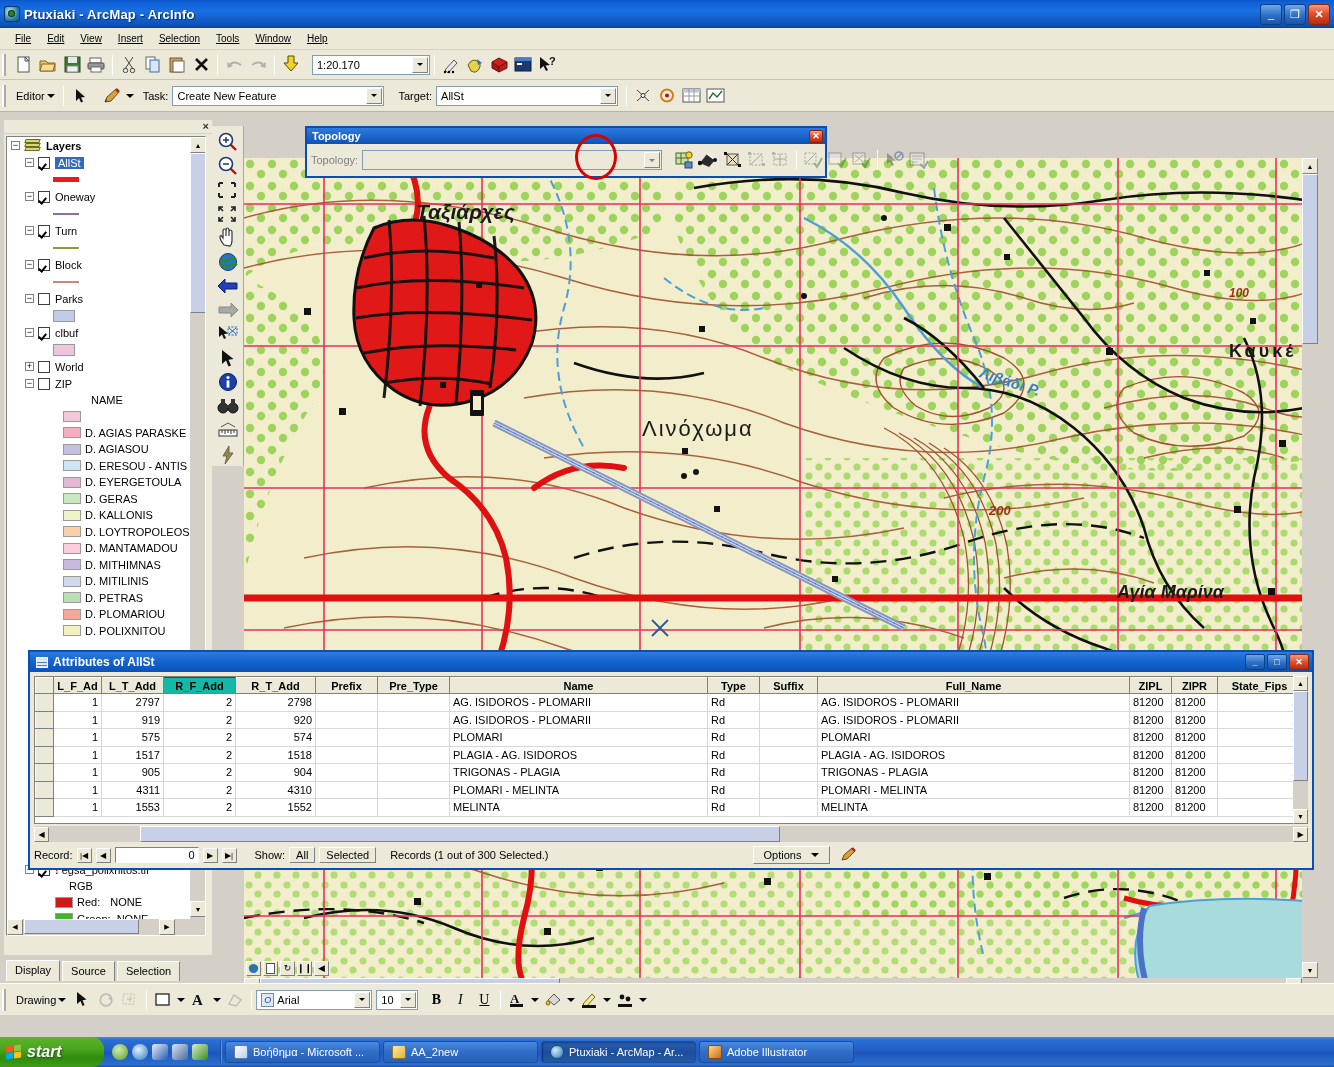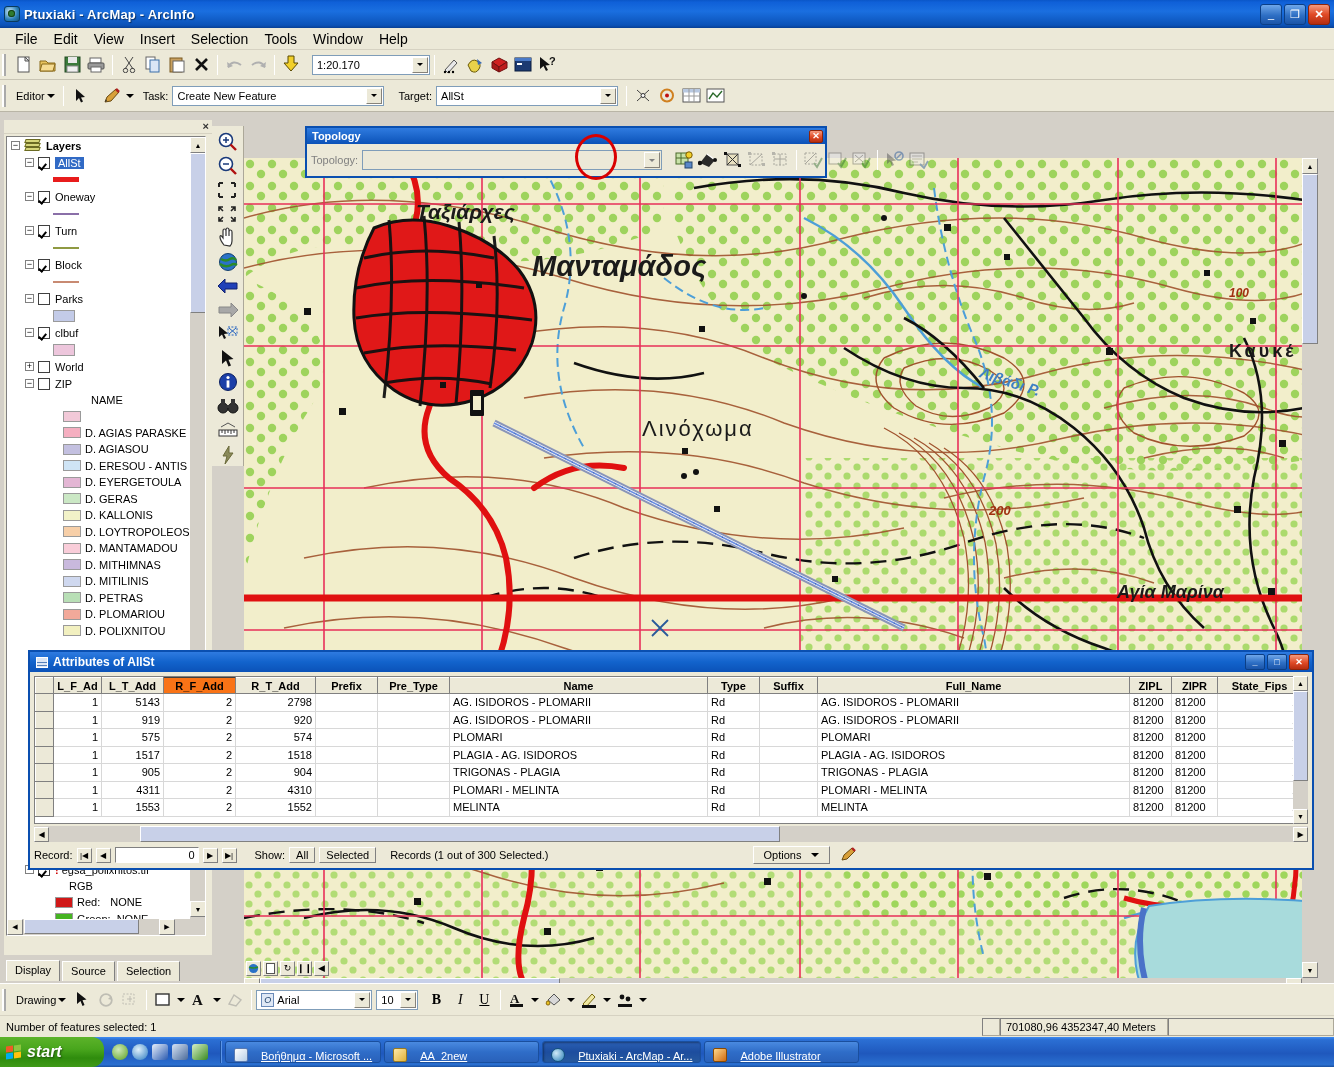--- a/index.html
+++ b/index.html
@@ -38,21 +38,21 @@
     font-family: "Liberation Sans", sans-serif;
   }
   .win-btn.close { background: linear-gradient(to bottom, #f49a7e, #e04a26 50%, #b52d10); border-color: #8e2409; font-weight: bold; }
 
   
   .menubar {
     position: absolute; left: 0; top: 28px; width: 1334px; height: 22px;
     background: #ece9d8; border-bottom: 1px solid #d6d2c2;
     display: flex; align-items: center; padding-left: 8px; gap: 2px;
   }
-  .menubar .mi { padding: 2px 7px; font-size: 14px; color: #000; }
+  .menubar .mi { padding: 2px 7px; font-size: 10px; color: #000; text-decoration: underline; }
 
   
   .toolbar {
     position: absolute; left: 0; width: 1334px; background: #ece9d8;
     display: flex; align-items: center; border-bottom: 1px solid #c8c4b4;
   }
   #toolbar-standard { top: 50px; height: 30px; }
   #toolbar-editor  { top: 80px; height: 32px; border-bottom: 1px solid #b9b5a6; }
   .grip { width: 7px; height: 22px; margin: 0 3px 0 2px; flex:none;
     background: linear-gradient(to right, #fff 0 1px, #aaa 1px 3px, transparent 3px); border-left:1px solid #fff; }
@@ -167,21 +167,21 @@
   #attrwin .aw-btn { width:20px;height:16px;border:1px solid #0b3f86;border-radius:2px;color:#fff;font-size:9px;
     background: linear-gradient(to bottom, #6fa7ea, #2e6fc4 55%, #1a54a8); display:flex;align-items:center;justify-content:center;}
   #attrwin .aw-btn.close{background: linear-gradient(to bottom, #f49a7e, #e04a26 55%, #b52d10);border-color:#8e2409;font-weight:bold;}
   #attrgrid { position:absolute; left:4px; top:24px; width:1274px; height:148px; background:#fff;
     border:1px solid #808080; overflow:hidden; }
   table.attr { border-collapse: collapse; font-size:11px; table-layout:fixed; width: 1258px; }
   table.attr th {
     background:#ece9d8; border:1px solid #fff; border-right-color:#808080; border-bottom-color:#808080;
     font-size:11px; font-weight:bold; height:16px; padding:0 3px; white-space:nowrap;
   }
-  table.attr th.sel { border:1px solid #808080; border-top-color:#404040; border-left-color:#404040; background:#f97316;}
+  table.attr th.sel { border:1px solid #808080; border-top-color:#404040; border-left-color:#404040; background:#14b8a6;}
   table.attr td { border-right:1px solid #d8d8d8; border-bottom:1px solid #d8d8d8; height:17.5px; padding:0 3px;
     white-space:nowrap; overflow:hidden; }
   table.attr td.num { text-align:right; }
   table.attr td.rowhdr { background:#ece9d8; border:1px solid #fff;border-right-color:#808080;border-bottom-color:#808080; }
   .attr-vsb { position:absolute; right:4px; top:24px; width:15px; height:148px; background:#d4d0c8; }
   #attr-hsb { position:absolute; left:4px; top:174px; width:1274px; height:16px; background:#d4d0c8; display:flex; align-items:center;}
   #attr-hsb .hthumb { position:absolute; left:106px; top:0; width:640px; height:16px; background:#c8d0e8;
     border:1px solid #fff;border-right-color:#808080;border-bottom-color:#808080;}
   #attr-bottom { position:absolute; left:4px; top:192px; width:1274px; height:22px; display:flex; align-items:center; gap:4px; font-size:11px;}
   .minib { width:15px;height:15px;background:#ece9d8;border:1px solid #fff;border-right-color:#808080;border-bottom-color:#808080;
@@ -216,24 +216,24 @@
     background: linear-gradient(to bottom, #5cb32a 0%, #49a61d 40%, #2f8c0d 70%, #3f9a18 100%);
     border-radius: 0 12px 12px 0; color:#fff; font-weight:bold; font-style:italic; font-size:16px;
     text-shadow: 1px 1px 2px rgba(0,0,0,.45);
   }
   .flag { width:16px;height:15px;position:relative;flex:none;}
   .flag i { position:absolute;width:7px;height:6px;}
   #qlaunch { display:flex; align-items:center; gap:4px; padding:0 8px; height:30px; }
   #qlaunch .qi { width:16px;height:16px;border-radius:2px; }
   .tb-sep { width:1px;height:22px;background:#1a4f9e;box-shadow:1px 0 0 #5b95e8; margin:0 4px;}
   .task {
-    height:22px; min-width:155px; max-width:162px; display:flex;align-items:flex-end;gap:13px;padding:0 8px;
+    height:22px; min-width:155px; max-width:162px; display:flex;align-items:center;gap:5px;padding:0 8px;
     border-radius:3px; color:#fff; font-size:11px; margin-right:3px;
     background: linear-gradient(to bottom, #4a8ae0, #2f6dc8 50%, #2961ba);
-    border:1px solid #1a4f9e; white-space:nowrap; overflow:hidden;text-decoration:underline;
+    border:1px solid #1a4f9e; white-space:nowrap; overflow:hidden;
   }
   .task.active { background: linear-gradient(to bottom, #2a5fb4, #1d4d9e 50%, #26599f); box-shadow: inset 1px 1px 2px rgba(0,0,0,.35); }
   .task .ticon { width:14px;height:14px;flex:none;border-radius:2px;}
   #tray {
     margin-left:auto; height:30px; display:flex; align-items:center; gap:7px; padding:0 10px 0 12px;
     background: linear-gradient(to bottom, #1ba0e8 0%, #148ad8 10%, #0f7bc8 55%, #1d96e0 95%);
     border-left: 1px solid #3fa9f0; color:#fff; font-size:11px;
   }
   #tray .ti { width:15px;height:15px;border-radius:2px; }
 </style>
@@ -896,21 +896,20 @@
           <path d="M408 462 L424 478 M424 462 L408 478"></path>
         </g>
 
       <path d="M905 748 Q980 736 1074 744 V836 H900 Q880 790 905 748 Z" fill="#a8dbdc" stroke="#4d9fd8" stroke-width="2"></path>
       <path d="M900 750 Q890 790 905 836" stroke="#4a72c8" stroke-width="6" fill="none"></path>
 
       <path d="M250 265 L660 470" stroke="#3a6ad8" stroke-width="1.6" fill="none" opacity="0.75"></path>
     </svg>
 
     <div class="maplabel" style="left:172px;top:42px;font-size:21px;font-style:italic;font-weight:bold;">Ταξιάρχες</div>
-    <div class="maplabel" style="left:288px;top:92px;font-size:29px;font-style:italic;font-weight:bold;">Μανταμάδος</div>
     <div class="maplabel" style="left:398px;top:258px;font-size:22px;letter-spacing:2px;">Λινόχωμα</div>
     <div class="maplabel" style="left:873px;top:424px;font-size:18px;font-style:italic;font-weight:bold;">Αγία Μαρίνα</div>
     <div class="maplabel" style="left:985px;top:183px;font-size:18px;font-weight:bold;letter-spacing:3px;">Καυκέ</div>
     <div class="maplabel" style="left:735px;top:215px;font-size:15px;font-style:italic;font-weight:bold;color:#3d7fc4;transform:rotate(18deg);">Λιβάδι Ρ.</div>
     <div class="maplabel" style="left:745px;top:345px;font-size:13px;font-style:italic;font-weight:bold;color:#a03010;">200</div>
     <div class="maplabel" style="left:630px;top:515px;font-size:13px;font-style:italic;font-weight:bold;color:#a03010;">100</div>
     <div class="maplabel" style="left:418px;top:580px;font-size:16px;font-style:italic;font-weight:bold;color:#a03010;">Δ 289</div>
     <div class="maplabel" style="left:370px;top:605px;font-size:20px;font-style:italic;font-weight:bold;">Μανουάς</div>
 
     <div class="maplabel" style="left:985px;top:128px;font-size:12px;font-style:italic;font-weight:bold;color:#a03010;">100</div>
@@ -1082,21 +1081,21 @@
             <th>ZIPR</th>
             <th>State_Fips</th>
             <th>State_Abbr</th>
 
           </tr>
         </thead>
         <tbody id="attr-body">
             <tr>
               <td class="rowhdr"></td>
               <td class="num">1</td>
-              <td class="num">5143</td>
+              <td class="num">2797</td>
               <td class="num">2</td>
               <td class="num">2798</td>
               <td></td>
               <td></td>
               <td>AG. ISIDOROS - PLOMARII</td>
               <td>Rd</td>
               <td></td>
               <td>AG. ISIDOROS - PLOMARII</td>
               <td>81200</td>
               <td>81200</td>
@@ -1340,26 +1339,20 @@
           <circle cx="6" cy="6" r="2.4" fill="#111"></circle>
           <circle cx="12" cy="8" r="2.4" fill="#111"></circle>
           <rect x="2" y="13" width="14" height="3" fill="#111"></rect>
         </svg>
     </div>
     <div class="tbtn" style="width:12px;">
         <i class="caret"></i>
       </div>
   </div>
 
-  <div id="statusbar">
-    <span style="padding-left:6px;">Number of features selected: 1</span>
-    <span class="sb-pane" style="margin-left:auto;width:18px;"></span>
-    <span class="sb-pane" style="width:168px;margin-right:0;">701080,96  4352347,40 Meters</span>
-    <span class="sb-pane" style="width:166px;"></span>
-  </div>
 
   <div id="taskbar">
     <div id="startbtn">
       <span class="flag">
         <i style="left:0;top:1px;background:#f05a28;transform:skewY(-10deg);"></i>
         <i style="left:8px;top:0;background:#8dc63f;transform:skewY(-10deg);"></i>
         <i style="left:0;top:8px;background:#00aeef;transform:skewY(-10deg);"></i>
         <i style="left:8px;top:7px;background:#ffc20e;transform:skewY(-10deg);"></i>
       </span>
       <span>start</span>

